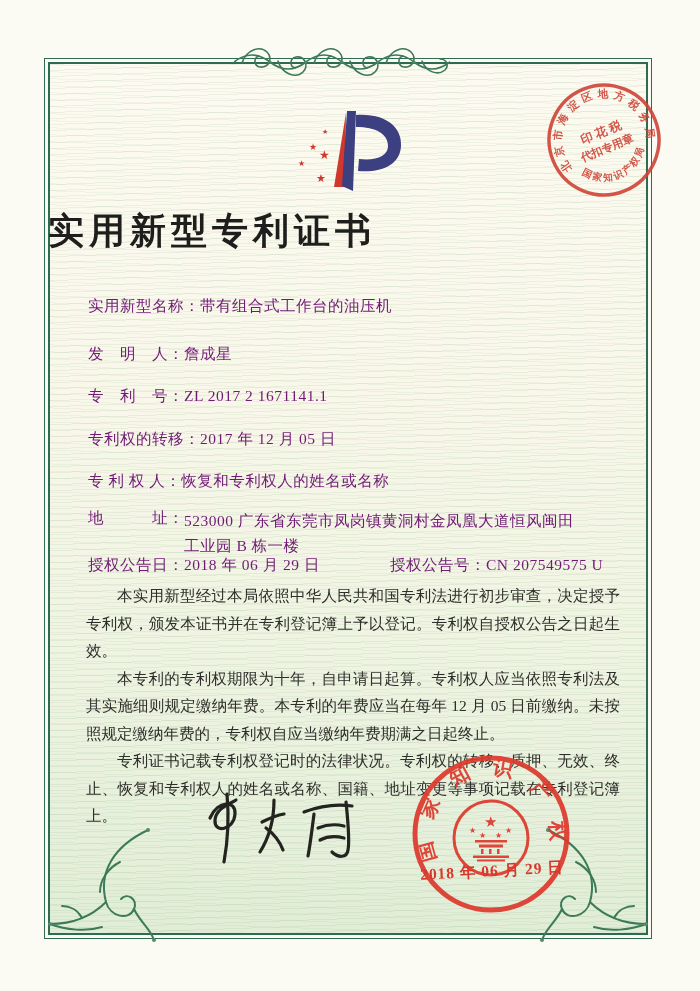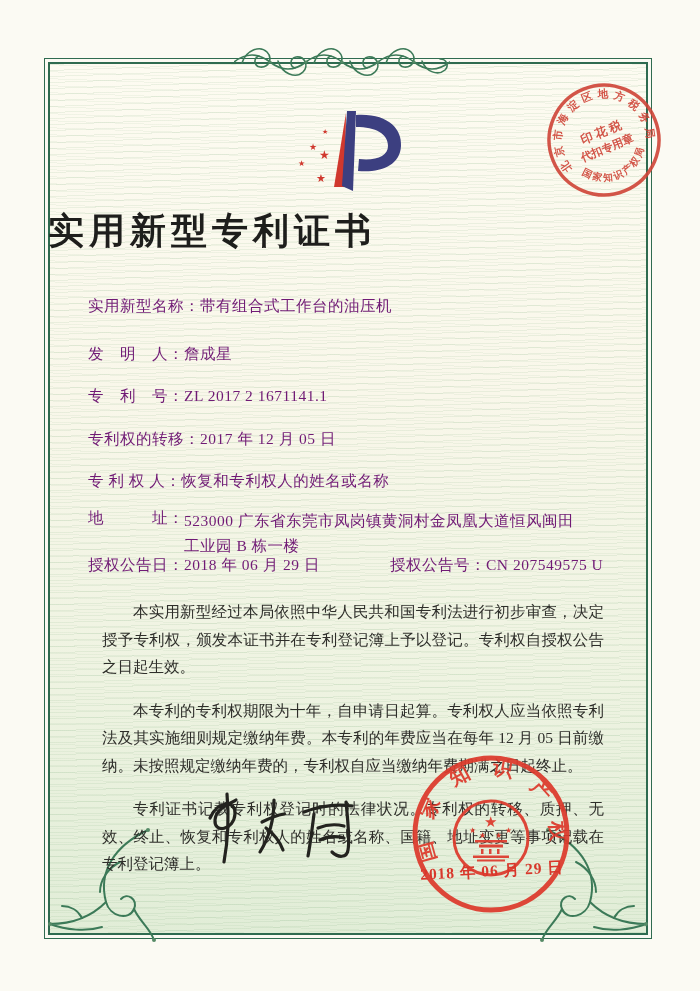--- a/index.html
+++ b/index.html
@@ -22,21 +22,21 @@
   .abs{position:absolute;}
   .cert-number{left:74px;top:101px;font-size:16.5px;letter-spacing:2px;color:#33332f;}
   .title{left:48px;top:207px;width:600px;text-align:left;font-size:36px;font-weight:bold;
          letter-spacing:5px;color:#1e1e1c;}
   .f-row{left:88px;font-size:15.5px;letter-spacing:.5px;white-space:nowrap;color:#701a75;}
   .f-label{display:inline-block;}
   .addr-block{display:inline-block;vertical-align:top;white-space:normal;width:440px;}
   .addr-line{display:block;line-height:25px;}
   .paras{left:86px;top:582px;width:534px;font-size:15.5px;line-height:27.5px;
          text-align:justify;color:#2e2e2a;}
-  .paras p{margin:16px;text-indent:2em;}
+  .paras p{margin:0;text-indent:2em;}
   .director{left:96px;top:799px;font-family:"Liberation Sans","DejaVu Sans",sans-serif;
             font-size:16.5px;color:#333;line-height:34px;}
   .footer{left:48px;top:909px;width:600px;text-align:center;font-size:14px;
           letter-spacing:2px;color:#3a3a36;}
   .seal-date{left:408px;top:861px;width:168px;text-align:center;color:#d8372b;
              font-size:15.5px;letter-spacing:1px;transform:rotate(-3deg);font-weight:bold;}
   .sig-svg{left:196px;top:788px;}
   .seal-svg{left:405px;top:748px;opacity:.93;}
   .tax-svg{left:543px;top:79px;opacity:.9;}
   .logo-svg{left:298px;top:109px;}

